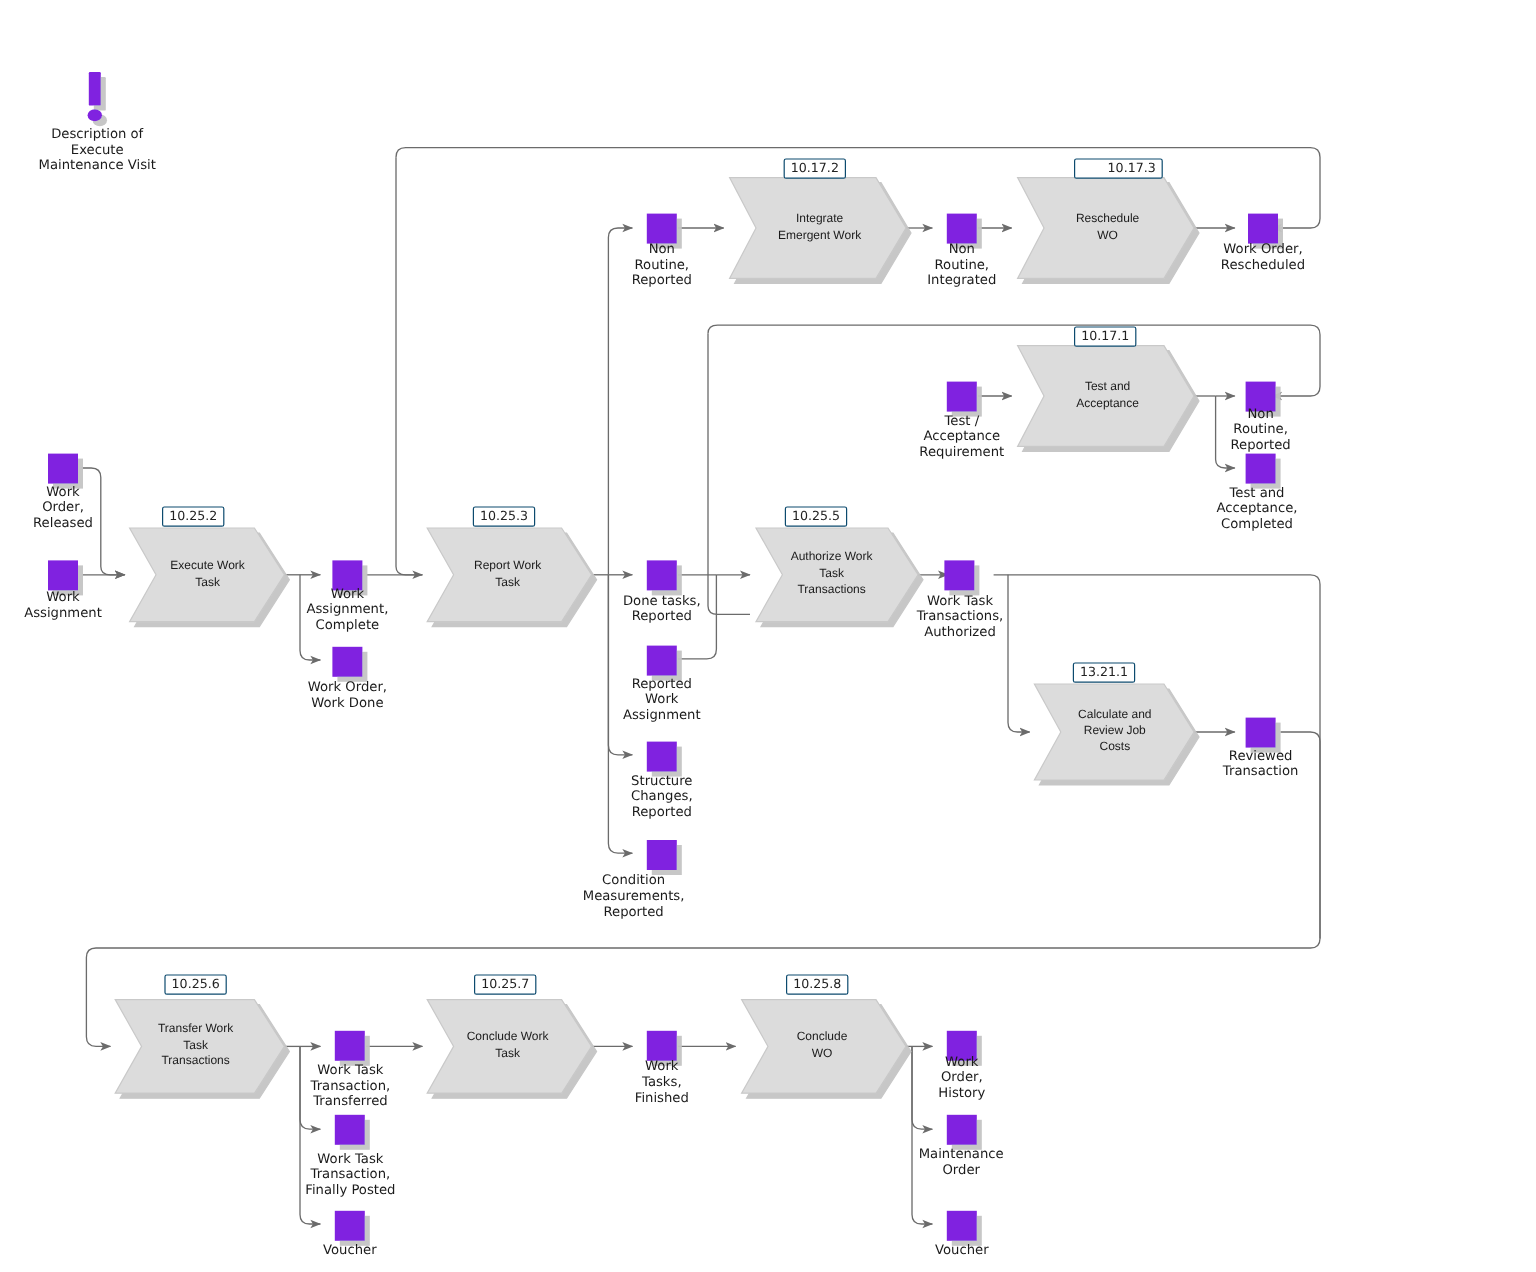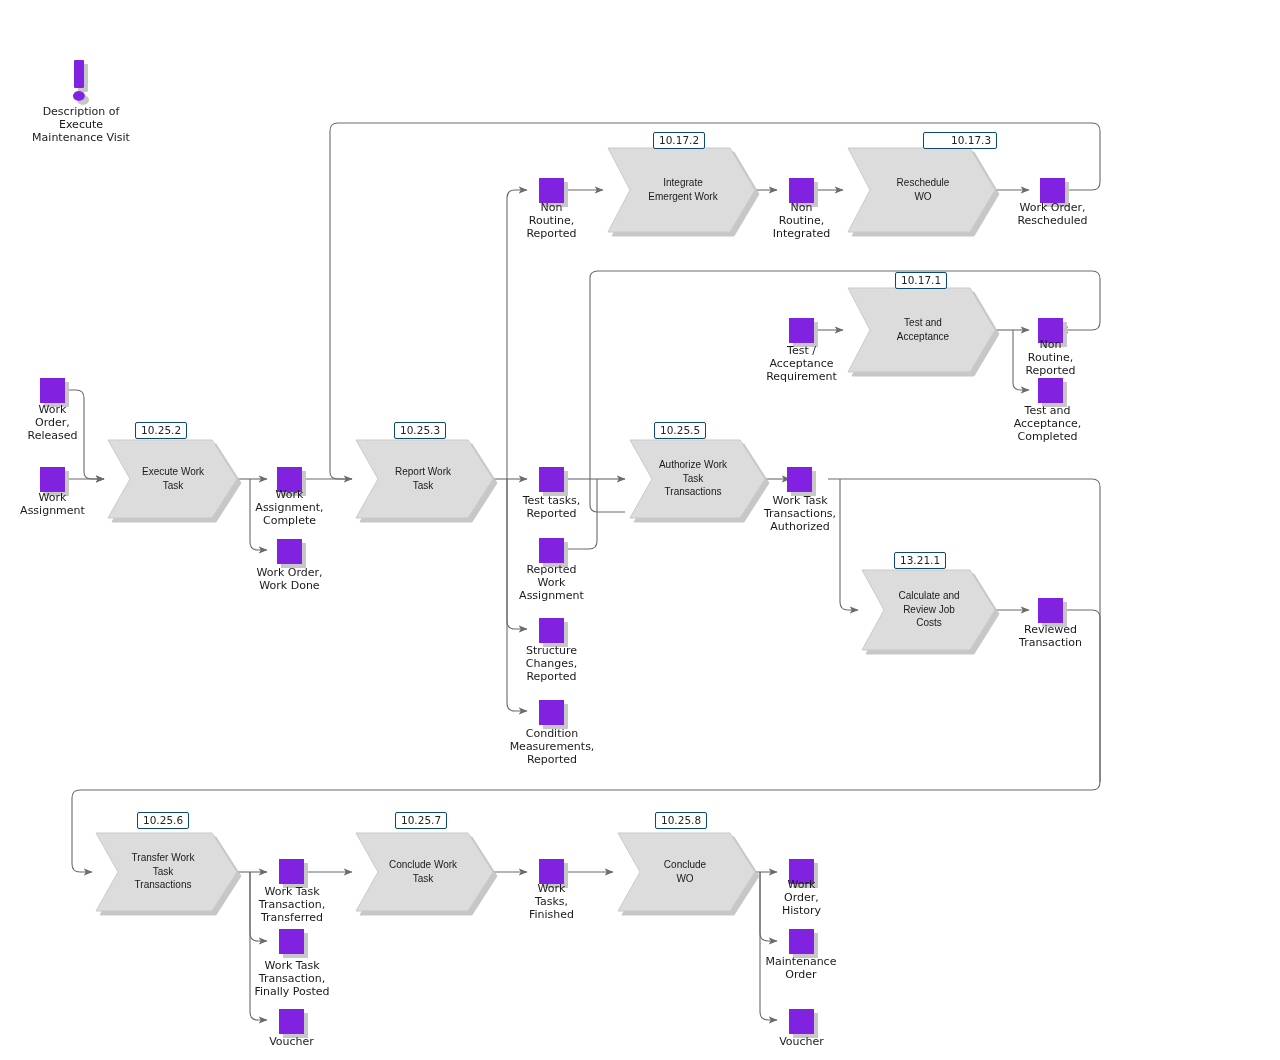--- a/index.html
+++ b/index.html
@@ -154,21 +154,21 @@
       <rect x="789" y="1009" width="25" height="25"></rect>
     </g>
 
     <g filter="url(#sh)" fill="#8022e0">
       <rect x="74" y="60" width="10" height="28" rx="1"></rect>
       <ellipse cx="79" cy="96" rx="6" ry="5"></ellipse>
     </g>
   </svg>
 
   <div class="idbox" style="left:653px;top:132px;">10.17.2</div>
-  <div class="idbox" style="left:923px;top:132px;padding-left:27px;">10.17.3</div>
+  <div class="idbox" style="left:895px;top:132px;padding-left:27px;">10.17.3</div>
   <div class="idbox" style="left:895px;top:272px;">10.17.1</div>
   <div class="idbox" style="left:135px;top:422px;text-align:center;">10.25.2</div>
   <div class="idbox" style="left:394px;top:422px;">10.25.3</div>
   <div class="idbox" style="left:654px;top:422px;">10.25.5</div>
   <div class="idbox" style="left:894px;top:552px;">13.21.1</div>
   <div class="idbox" style="left:137px;top:812px;">10.25.6</div>
   <div class="idbox" style="left:395px;top:812px;">10.25.7</div>
   <div class="idbox" style="left:655px;top:812px;">10.25.8</div>
 
   <div class="proclabel" style="left:620px;top:176px;width:126px;">Integrate
@@ -215,29 +215,29 @@
   <div class="lbl" style="left:0px;top:403px;width:105px;">Work
 Order,
 Released</div>
   <div class="lbl" style="left:0px;top:491px;width:105px;">Work
 Assignment</div>
   <div class="lbl" style="left:237px;top:488px;width:105px;">Work
 Assignment,
 Complete</div>
   <div class="lbl" style="left:237px;top:566px;width:105px;">Work Order,
 Work Done</div>
-  <div class="lbl" style="left:499px;top:494px;width:105px;">Test tasks,
+  <div class="lbl" style="left:499px;top:494px;width:105px;">Done tasks,
 Reported</div>
   <div class="lbl" style="left:499px;top:563px;width:105px;">Reported
 Work
 Assignment</div>
   <div class="lbl" style="left:499px;top:644px;width:105px;">Structure
 Changes,
 Reported</div>
-  <div class="lbl" style="left:486px;top:727px;width:132px;">Condition
+  <div class="lbl" style="left:462px;top:727px;width:132px;">Condition
 Measurements,
 Reported</div>
   <div class="lbl" style="left:741px;top:494px;width:118px;">Work Task
 Transactions,
 Authorized</div>
   <div class="lbl" style="left:998px;top:623px;width:105px;">Reviewed
 Transaction</div>
   <div class="lbl" style="left:233px;top:885px;width:118px;">Work Task
 Transaction,
 Transferred</div>

